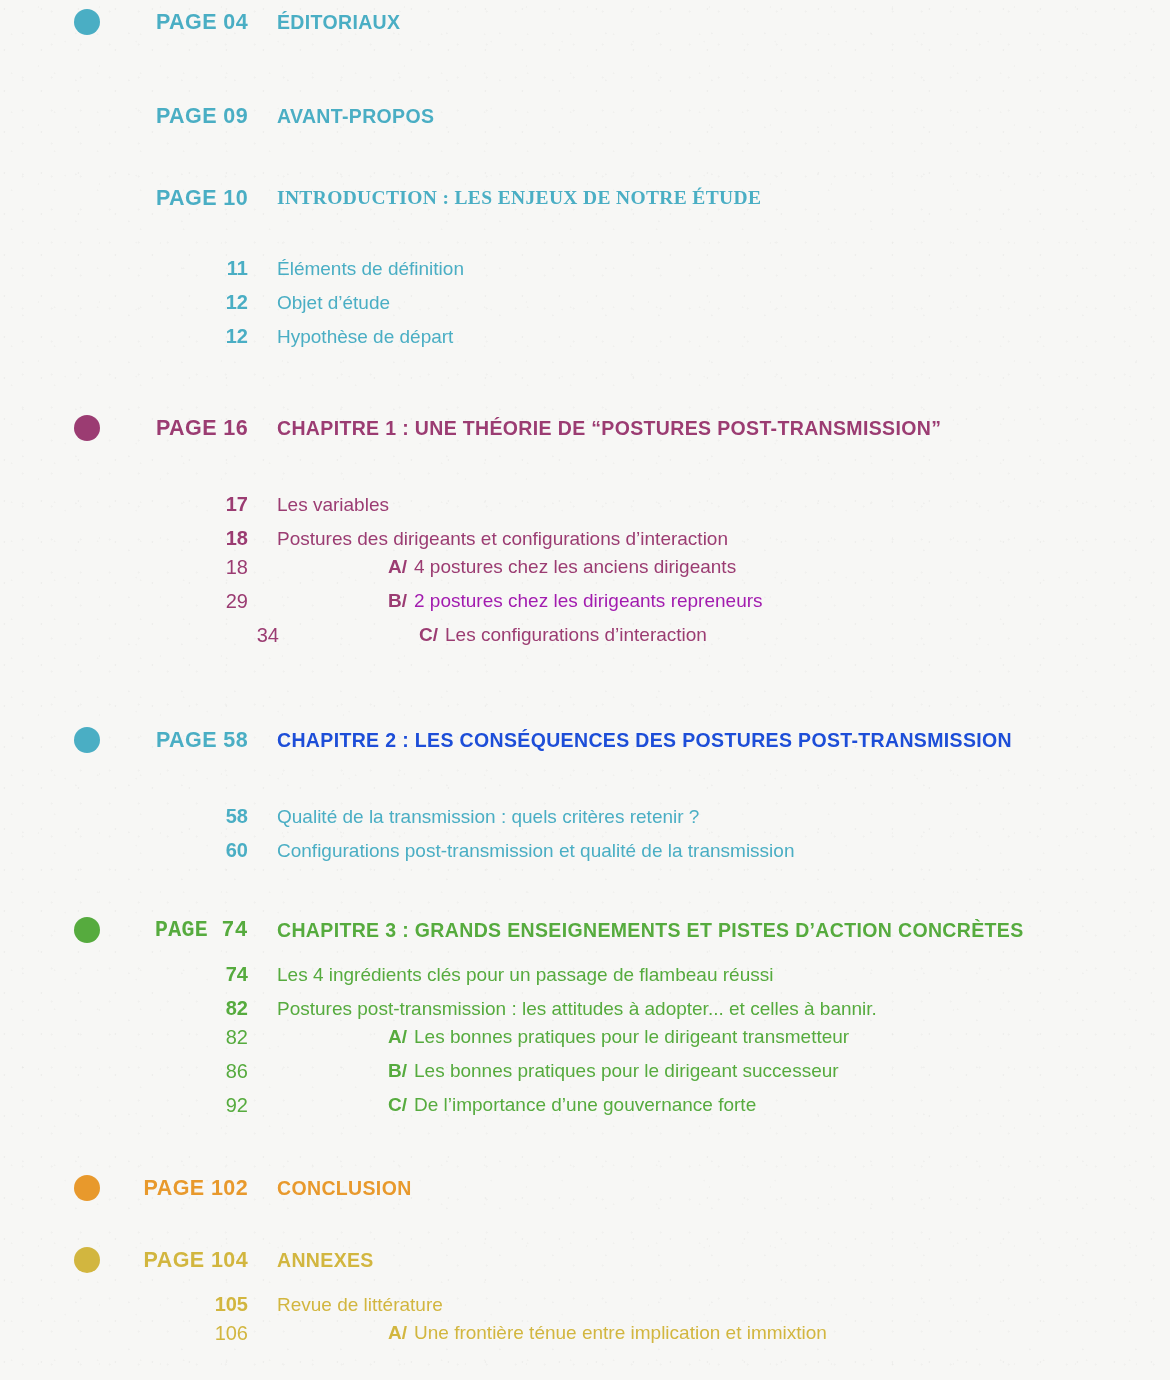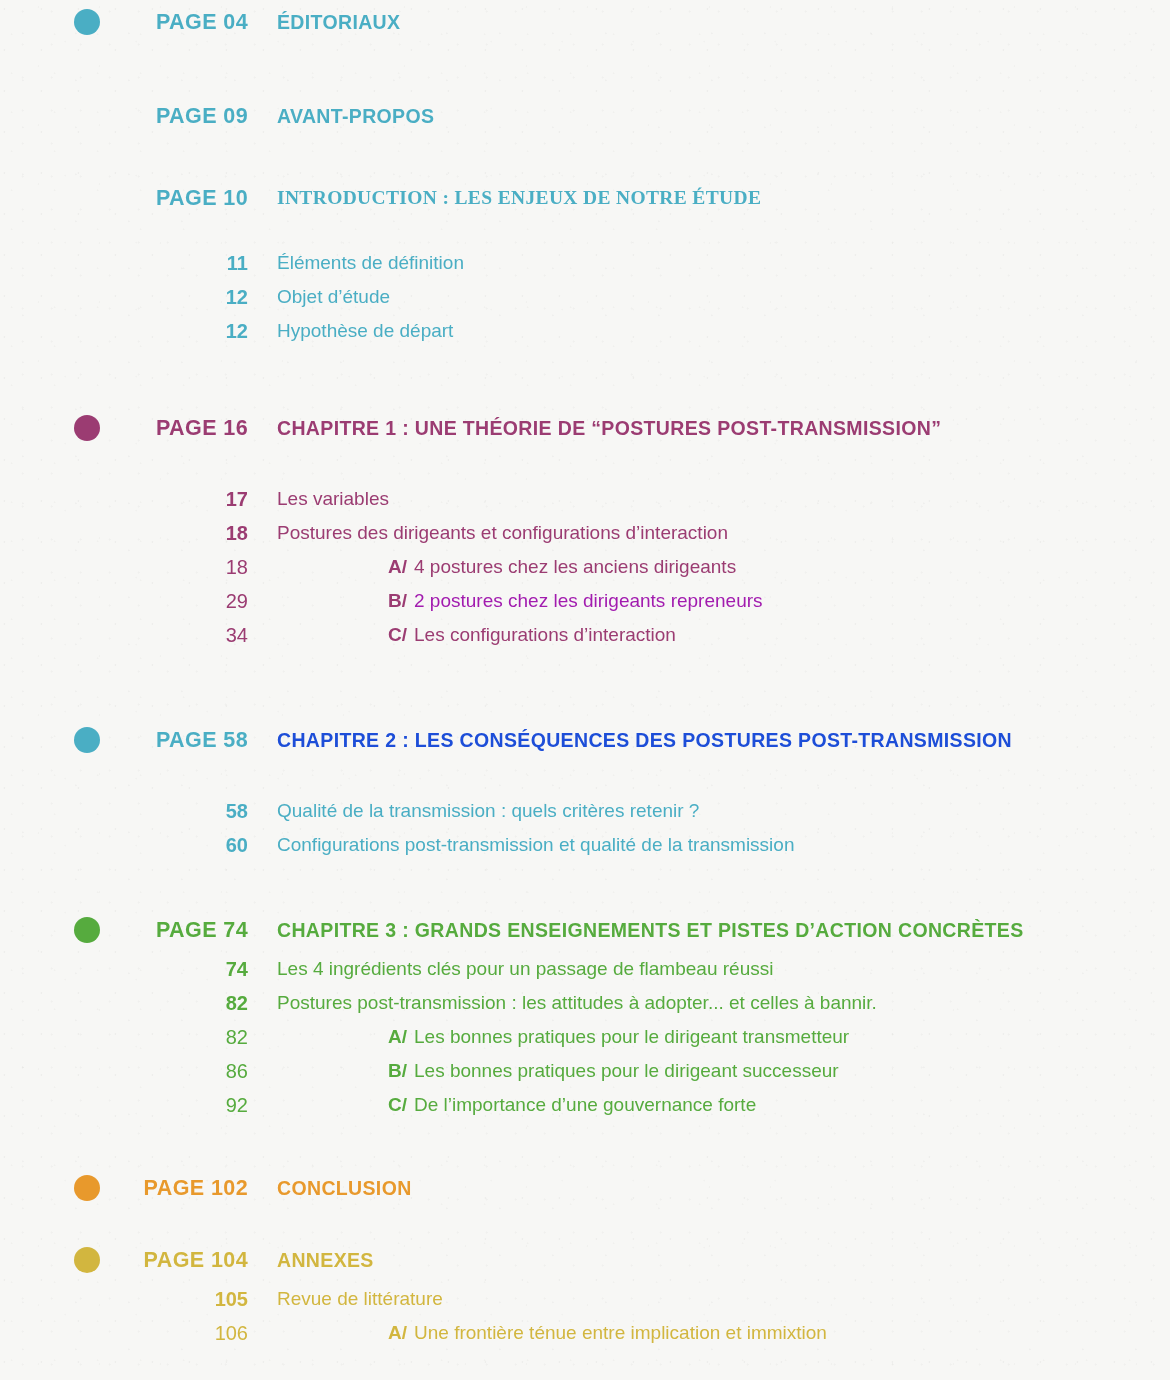--- a/index.html
+++ b/index.html
@@ -71,21 +71,21 @@
     margin-left: 29px;
     font-weight: bold;
     font-size: 19.5px;
     letter-spacing: 0.35px;
     white-space: nowrap;
   }
 
   
   .l2 {
     height: 34px;
-    align-items: center;
+    align-items: flex-end;
   }
   .l2 .num {
     width: 248px;
     text-align: right;
     font-weight: bold;
     font-size: 20px;
     flex: 0 0 248px;
   }
   .l2 .title {
     margin-left: 29px;
@@ -180,21 +180,21 @@
       </span>
     </div>
     <div class="row l3">
       <span class="num" style="color: rgb(155, 60, 114);">29</span>
       <span class="letterwrap">
         <span class="letter" style="color: rgb(155, 60, 114);">B/</span>
         <span class="title" style="color: #a21caf;">2 postures chez les dirigeants repreneurs</span>
       </span>
     </div>
     <div class="row l3">
-      <span class="num" style="color: rgb(155, 60, 114);">34</span>
+      <span class="num" style="color: rgb(155, 60, 114); padding-left: 31px;">34</span>
       <span class="letterwrap">
         <span class="letter" style="color: rgb(155, 60, 114);">C/</span>
         <span class="title" style="color: rgb(155, 60, 114);">Les configurations d’interaction</span>
       </span>
     </div>
     <div style="height: 66px;"></div>
     <div class="row l1">
       <span class="dot" style="background: rgb(74, 174, 196);"></span>
       <span class="pagelabel" style="color: rgb(74, 174, 196);">PAGE 58</span>
       <span class="title" style="color: #1d4ed8;">CHAPITRE 2 : LES CONSÉQUENCES DES POSTURES POST-TRANSMISSION</span>
@@ -204,21 +204,21 @@
       <span class="num" style="color: rgb(74, 174, 196);">58</span>
       <span class="title" style="color: rgb(74, 174, 196);">Qualité de la transmission : quels critères retenir ?</span>
     </div>
     <div class="row l2">
       <span class="num" style="color: rgb(74, 174, 196);">60</span>
       <span class="title" style="color: rgb(74, 174, 196);">Configurations post-transmission et qualité de la transmission</span>
     </div>
     <div style="height: 46px;"></div>
     <div class="row l1">
       <span class="dot" style="background: rgb(86, 171, 62);"></span>
-      <span class="pagelabel" style="color: rgb(86, 171, 62);">PAGE 74</span>
+      <span class="pagelabel" style="color: rgb(86, 171, 62); font-family: Liberation Mono, monospace;">PAGE 74</span>
       <span class="title" style="color: rgb(86, 171, 62);">CHAPITRE 3 : GRANDS ENSEIGNEMENTS ET PISTES D’ACTION CONCRÈTES</span>
     </div>
     <div style="height: 0px;"></div>
     <div class="row l2">
       <span class="num" style="color: rgb(86, 171, 62);">74</span>
       <span class="title" style="color: rgb(86, 171, 62);">Les 4 ingrédients clés pour un passage de flambeau réussi</span>
     </div>
     <div class="row l2">
       <span class="num" style="color: rgb(86, 171, 62);">82</span>
       <span class="title" style="color: rgb(86, 171, 62);">Postures post-transmission : les attitudes à adopter... et celles à bannir.</span>

